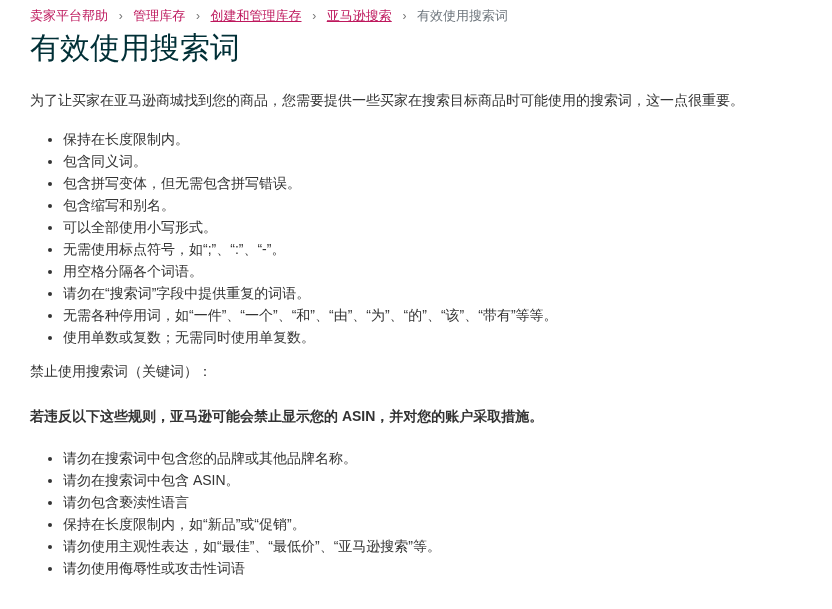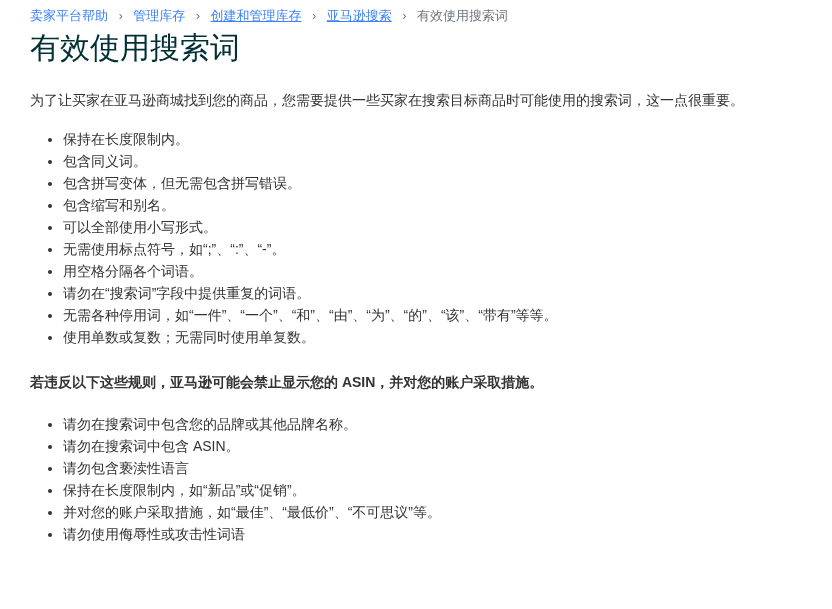--- a/index.html
+++ b/index.html
@@ -11,21 +11,21 @@
     overflow: hidden;
     font-family: "Liberation Sans", "DejaVu Sans", sans-serif;
     color: #333333;
   }
   .page { padding: 8px 40px 0 30px; }
 
   
   .breadcrumb { font-size: 13px; line-height: 16px; white-space: nowrap; }
   .crumbs { display: inline; }
   .crumb { display: inline; cursor: pointer; }
-  .crumb-label { color: #3b82f6; }
+  .crumb-label { color: #be185d; }
   .crumb.underline .crumb-label { text-decoration: underline; }
   .sep { color: #767676; margin: 0 7px; font-size: 12px; }
   .crumb-current { color: #6e767d; }
 
   
   h1 {
     margin: 6px 0 0 0;
     font-size: 30px;
     line-height: 36px;
     font-weight: 400;
@@ -85,25 +85,26 @@
       <li>包含拼写变体，但无需包含拼写错误。</li>
       <li>包含缩写和别名。</li>
       <li>可以全部使用小写形式。</li>
       <li>无需使用标点符号，如“;”、“:”、“-”。</li>
       <li>用空格分隔各个词语。</li>
       <li>请勿在“搜索词”字段中提供重复的词语。</li>
       <li>无需各种停用词，如“一件”、“一个”、“和”、“由”、“为”、“的”、“该”、“带有”等等。</li>
       <li>使用单数或复数；无需同时使用单复数。</li>
     </ul>
 
+  <p class="section-label second">禁止使用搜索词（关键词）：</p>
 
   <p class="warning">若违反以下这些规则，亚马逊可能会禁止显示您的 ASIN，并对您的账户采取措施。</p>
 
   <ul class="bullet-list second-list">
       <li>请勿在搜索词中包含您的品牌或其他品牌名称。</li>
       <li>请勿在搜索词中包含 ASIN。</li>
       <li>请勿包含亵渎性语言</li>
       <li>保持在长度限制内，如“新品”或“促销”。</li>
-      <li>并对您的账户采取措施，如“最佳”、“最低价”、“不可思议”等。</li>
+      <li>请勿使用主观性表达，如“最佳”、“最低价”、“亚马逊搜索”等。</li>
       <li>请勿使用侮辱性或攻击性词语</li>
     </ul>
 
 </div>
 
 </body></html>

